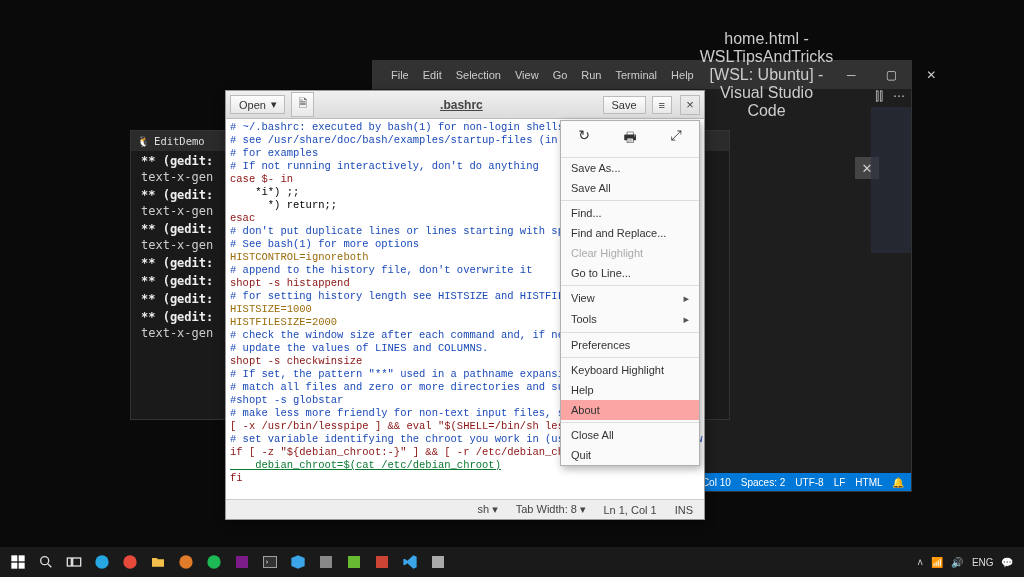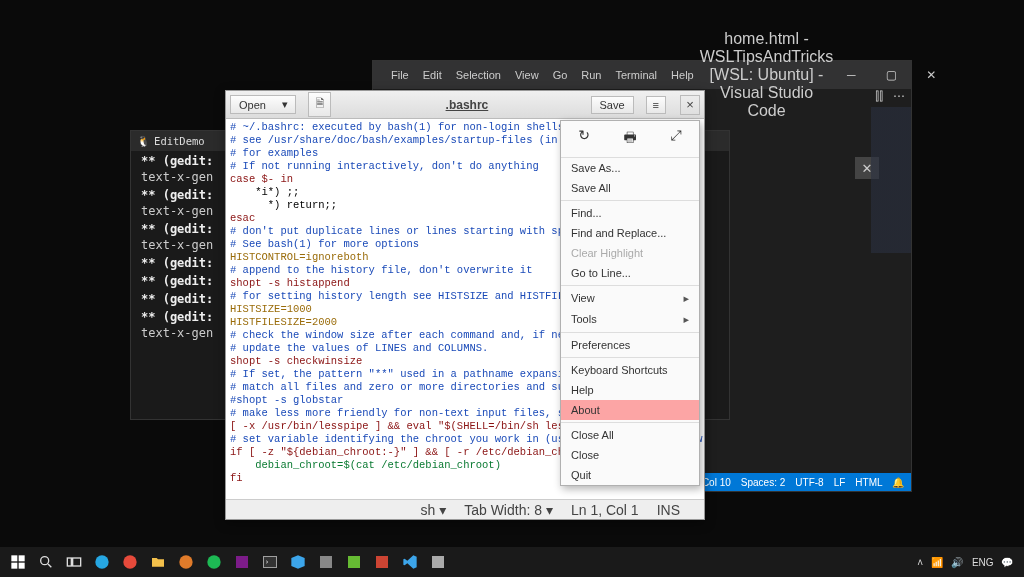--- a/index.html
+++ b/index.html
@@ -106,47 +106,47 @@
   height: 28px;
   background: linear-gradient(#f0f0f0,#dcdcdc);
   border-bottom: 1px solid #bbb;
   display: flex; align-items: center;
   padding: 0 4px;
 }
 .gedit-toolbar .btn {
   border: 1px solid #bbb;
   background: linear-gradient(#fdfdfd,#e8e8e8);
   padding: 2px 8px; font-size: 11px;
-  color: #333; margin-right: 12px; cursor: pointer;
-  display: flex; align-items: center; gap: 16px;
+  color: #333; margin-right: 6px; cursor: pointer;
+  display: flex; align-items: center; gap: 5px;
 }
 .gedit-toolbar .spacer { flex: 1; text-align: center; font-weight: 600; color: #444; font-size: 12px; text-decoration: underline;}
 .gedit-toolbar .iconbtn { padding: 2px 6px; }
 .gedit-toolbar .close {
   width: 20px; height: 20px; border: 1px solid #bbb;
   display: flex; align-items: center; justify-content: center;
   margin-left: 2px; font-size: 13px; color: #444; cursor: pointer;
 }
 .gedit-body {
   position: absolute; top: 28px; bottom: 20px; left: 0; right: 0;
   overflow: hidden; background: #fff;
   font-family: "Consolas","Courier New",monospace;
   font-size: 10.5px; line-height: 13px;
   padding: 2px 4px;
   white-space: pre;
 }
 .gedit-body .c1 { color: #1a4ab8; } 
 .gedit-body .kw { color: #8a1212; } 
 .gedit-body .var { color: #9a6c0a; } 
-.gedit-body .fn { color: #0a7a32; } 
+.gedit-body .fn { color: #0a7a32; text-decoration: underline; } 
 .gedit-statusbar {
   position: absolute; bottom: 0; left: 0; right: 0; height: 20px;
   background: #eee; border-top: 1px solid #ccc;
   display: flex; align-items: center; justify-content: flex-end;
-  padding: 0 24px; gap: 18px; font-size: 14px; color: #444;
+  padding: 0 11px; gap: 18px; font-size: 11px; color: #444;
 }
 
 
 .menu {
   position: absolute;
   left: 560px; top: 120px;
   width: 140px;
   background: #fafafa;
   border: 1px solid #b0b0b0;
   box-shadow: 2px 3px 8px rgba(0,0,0,0.3);
@@ -343,34 +343,31 @@
       <div class="item">
         <span>Tools</span>
         <span class="arrow">▸</span>
       </div>
       <div class="sep"></div>
       <div class="item">
         <span>Preferences</span>
       </div>
       <div class="sep"></div>
       <div class="item">
-        <span>Keyboard Shortcuts</span>
+        <span>Keyboard Highlight</span>
       </div>
       <div class="item">
         <span>Help</span>
       </div>
       <div class="item hl">
         <span>About</span>
       </div>
       <div class="sep"></div>
       <div class="item">
         <span>Close All</span>
-      </div>
-      <div class="item">
-        <span>Close</span>
       </div>
       <div class="item">
         <span>Quit</span>
       </div>
     </div>
 </div>
 
 <div class="taskbar">
   <div class="ticon">
       <svg viewBox="0 0 24 24" fill="#fff">

